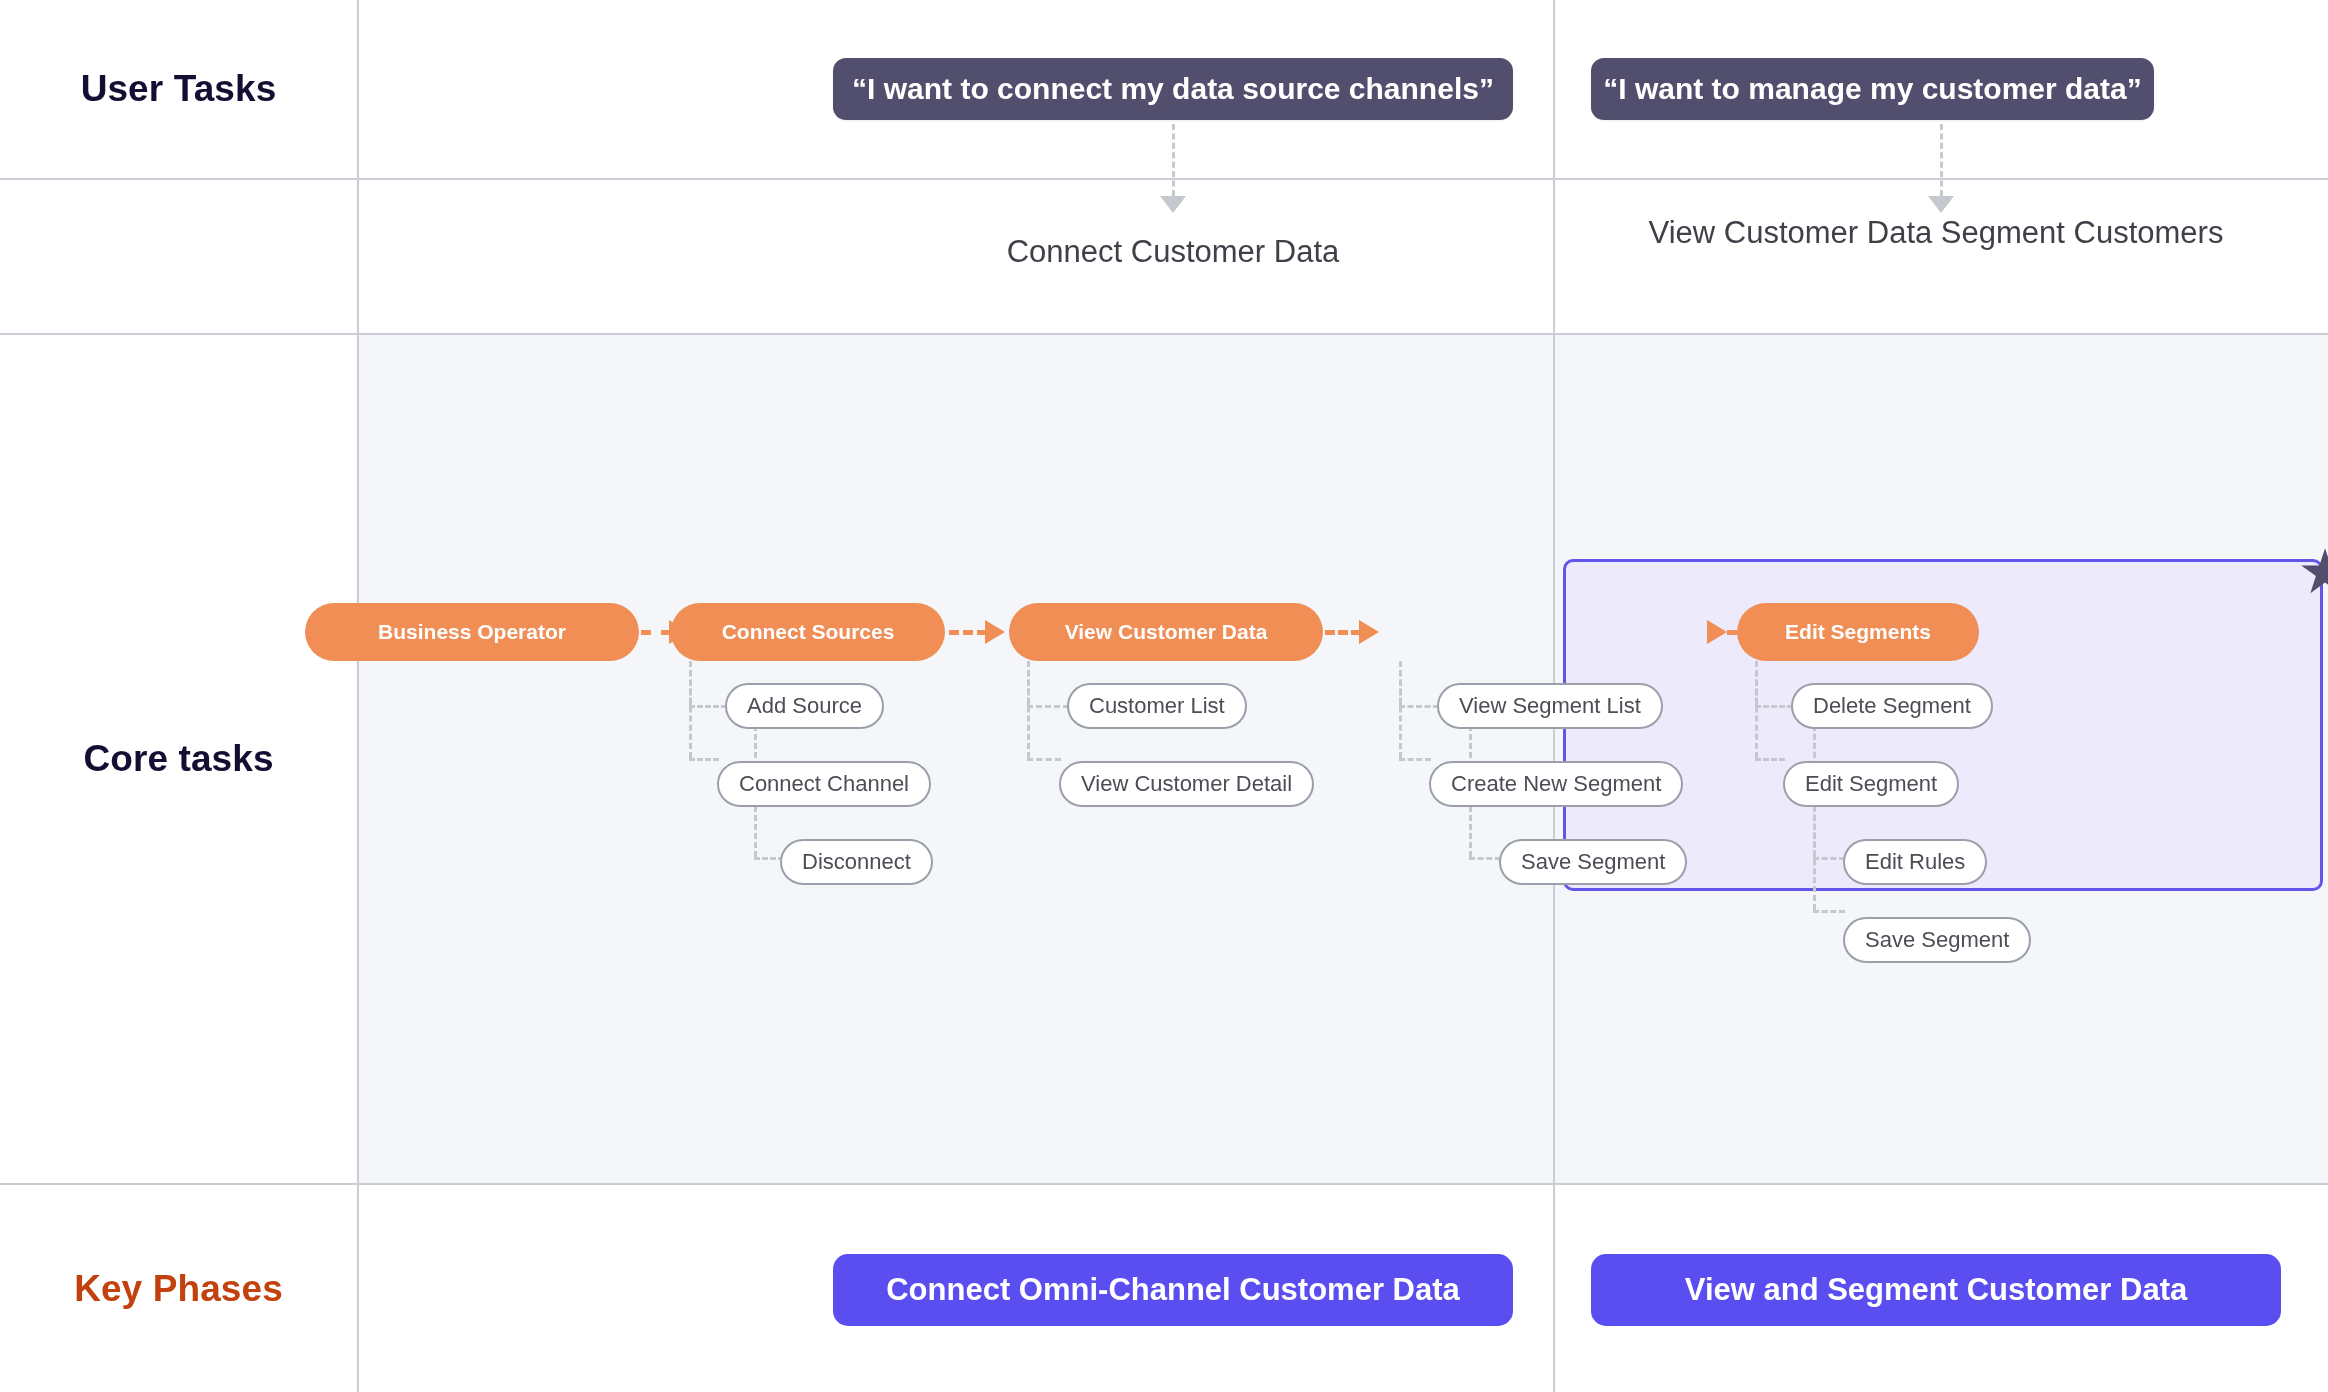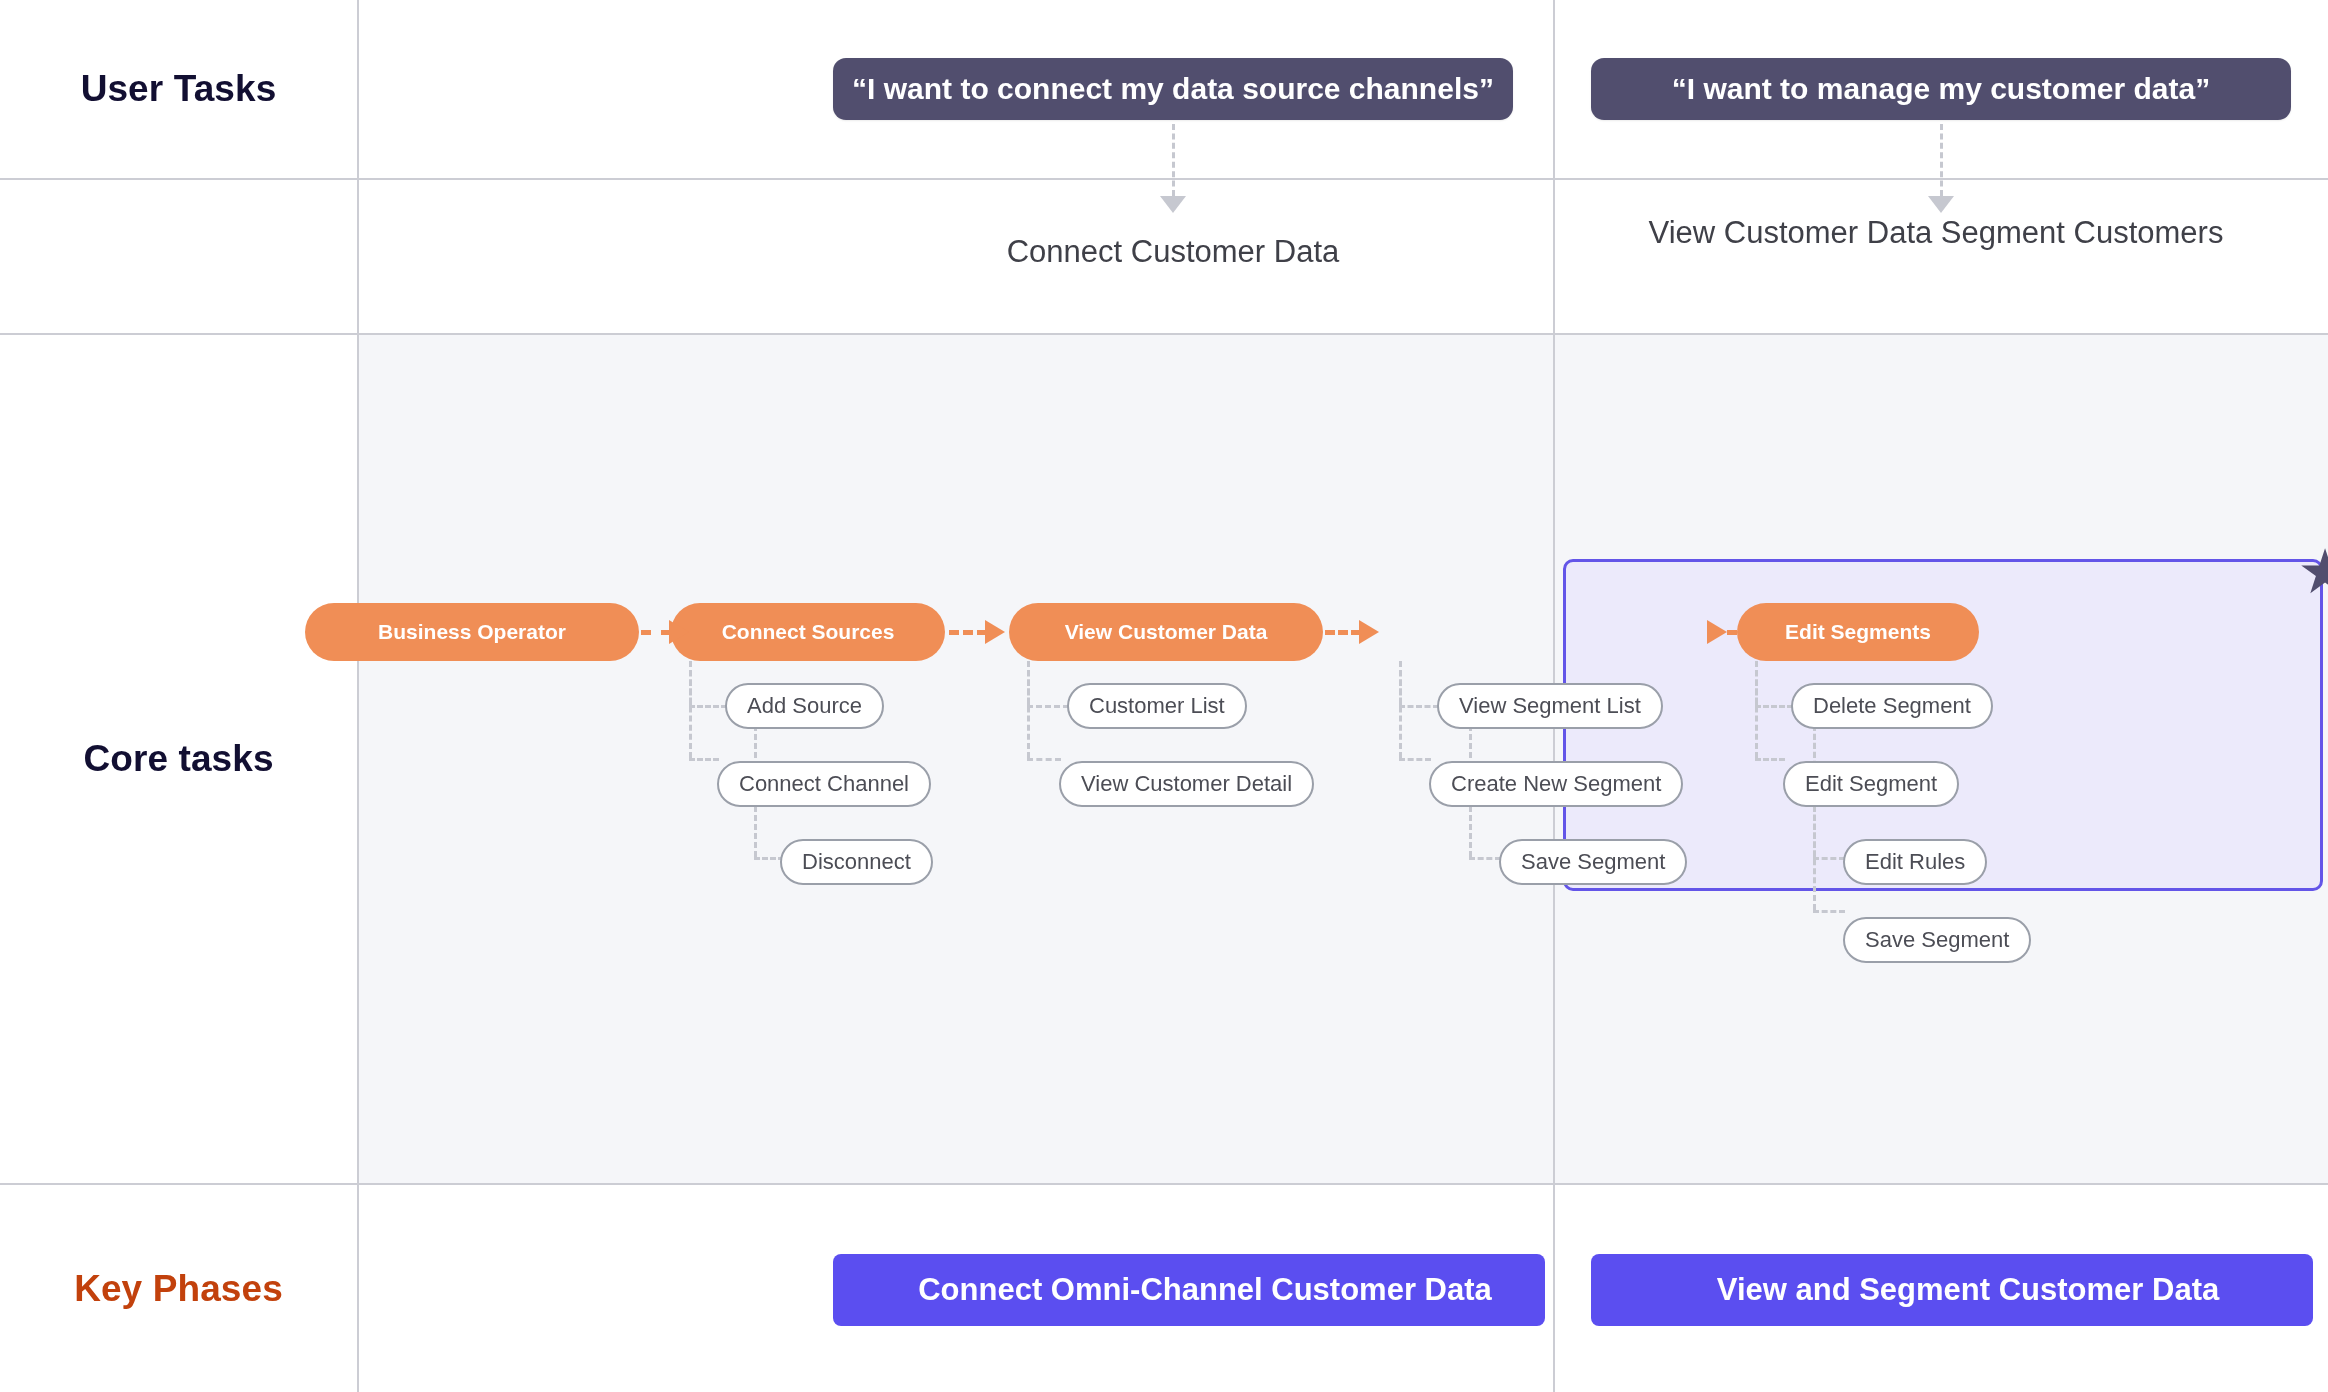--- a/index.html
+++ b/index.html
@@ -46,21 +46,21 @@
     position:absolute;
     background:#514e6e;color:#ffffff;
     border-radius:13px;
     display:flex;align-items:center;justify-content:center;
     font-size:30px;font-weight:bold;
     height:62px;
     white-space:nowrap;
     box-shadow:0 1px 2px rgba(0,0,0,.08);
   }
   #task-pill-0{left:833px;top:58px;width:680px;}
-  #task-pill-1{left:1591px;top:58px;width:700px;}
+  #task-pill-1{left:1591px;top:58px;width:563px;}
 
   
   .task-connector{
     position:absolute;width:0;
     border-left:3px dashed #c6c8d0;
   }
   #task-conn-0{left:1172px;top:124px;height:72px;}
   #task-conn-1{left:1940px;top:124px;height:72px;}
   .task-arrow{
     position:absolute;width:0;height:0;
@@ -146,23 +146,23 @@
 
   
   .elbow{position:absolute;z-index:2;}
   .elbow .v{position:absolute;left:0;top:0;width:0;border-left:3px dashed #c6c8d0;}
   .elbow .h{position:absolute;left:0;height:0;border-top:3px dashed #c6c8d0;}
 
   
   .phase-btn{
     position:absolute;height:72px;
     background:#5b4ef0;color:#ffffff;
-    border-radius:8px;
-    display:flex;align-items:center;justify-content:center;
-    font-size:31px;font-weight:bold;white-space:nowrap;padding-left:32px;
+    border-radius:15px;
+    display:flex;align-items:center;justify-content:center;
+    font-size:31px;font-weight:bold;white-space:nowrap;
   }
   #phase-btn-0{left:833px;top:1254px;width:680px;}
   #phase-btn-1{left:1591px;top:1254px;width:690px;}
 </style>
 </head>
 <body>
 
 <div class="board">
 
   <div class="rowband" id="band-core"></div>

